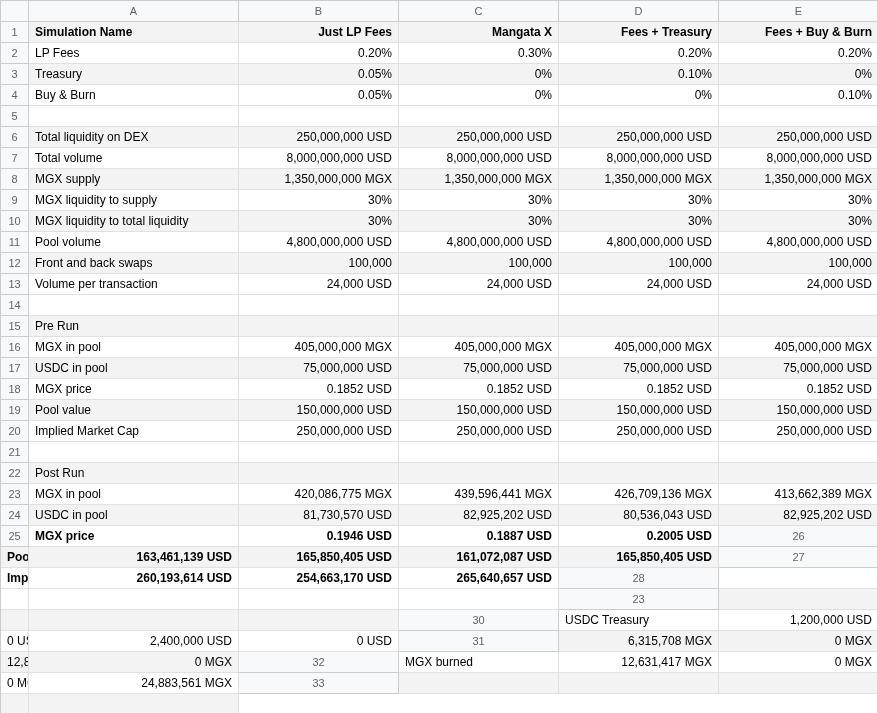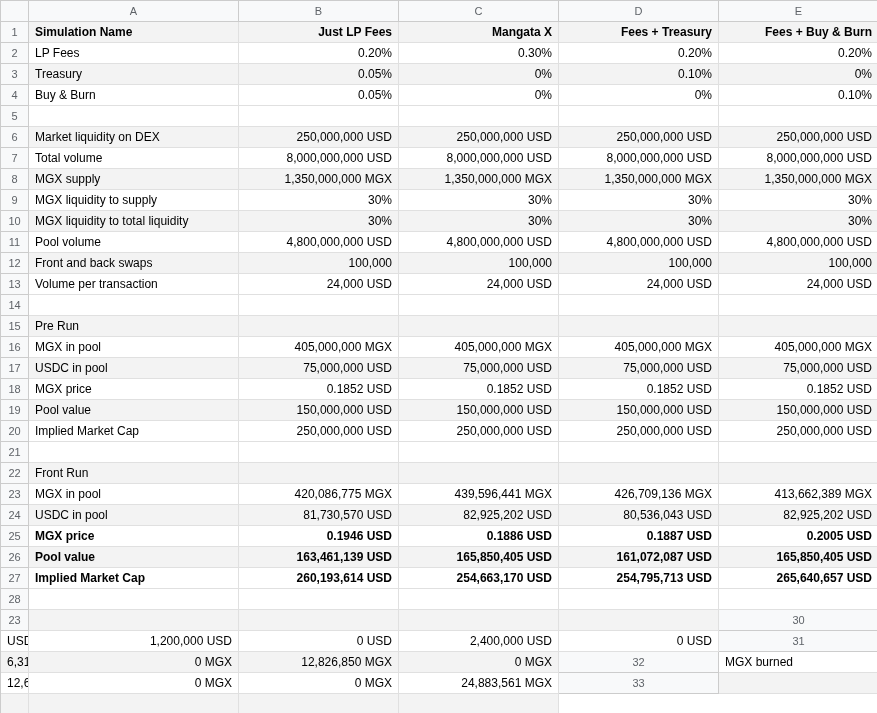--- a/index.html
+++ b/index.html
@@ -86,21 +86,21 @@
     <div class="cell right">0%</div>
     <div class="cell right">0%</div>
     <div class="cell right">0.10%</div>
     <div class="cell rowhead">5</div>
     <div class="cell"></div>
     <div class="cell right"></div>
     <div class="cell right"></div>
     <div class="cell right"></div>
     <div class="cell right"></div>
     <div class="cell rowhead">6</div>
-    <div class="cell band">Market liquidity on DEX</div>
+    <div class="cell band">Total liquidity on DEX</div>
     <div class="cell right band">250,000,000 USD</div>
     <div class="cell right band">250,000,000 USD</div>
     <div class="cell right band">250,000,000 USD</div>
     <div class="cell right band">250,000,000 USD</div>
     <div class="cell rowhead">7</div>
     <div class="cell">Total volume</div>
     <div class="cell right">8,000,000,000 USD</div>
     <div class="cell right">8,000,000,000 USD</div>
     <div class="cell right">8,000,000,000 USD</div>
     <div class="cell right">8,000,000,000 USD</div>
@@ -182,54 +182,52 @@
     <div class="cell right">250,000,000 USD</div>
     <div class="cell right">250,000,000 USD</div>
     <div class="cell right">250,000,000 USD</div>
     <div class="cell rowhead">21</div>
     <div class="cell"></div>
     <div class="cell right"></div>
     <div class="cell right"></div>
     <div class="cell right"></div>
     <div class="cell right"></div>
     <div class="cell rowhead">22</div>
-    <div class="cell band">Front Run</div>
+    <div class="cell band">Post Run</div>
     <div class="cell right band"></div>
     <div class="cell right band"></div>
     <div class="cell right band"></div>
     <div class="cell right band"></div>
     <div class="cell rowhead">23</div>
     <div class="cell">MGX  in pool</div>
     <div class="cell right">420,086,775 MGX</div>
     <div class="cell right">439,596,441 MGX</div>
     <div class="cell right">426,709,136 MGX</div>
     <div class="cell right">413,662,389 MGX</div>
     <div class="cell rowhead">24</div>
     <div class="cell band">USDC in pool</div>
     <div class="cell right band">81,730,570 USD</div>
     <div class="cell right band">82,925,202 USD</div>
     <div class="cell right band">80,536,043 USD</div>
     <div class="cell right band">82,925,202 USD</div>
     <div class="cell rowhead">25</div>
     <div class="cell bold">MGX price</div>
     <div class="cell right bold">0.1946 USD</div>
-    <div class="cell right bold">0.1886 USD</div>
     <div class="cell right bold">0.1887 USD</div>
     <div class="cell right bold">0.2005 USD</div>
     <div class="cell rowhead">26</div>
     <div class="cell bold band">Pool value</div>
     <div class="cell right bold band">163,461,139 USD</div>
     <div class="cell right bold band">165,850,405 USD</div>
     <div class="cell right bold band">161,072,087 USD</div>
     <div class="cell right bold band">165,850,405 USD</div>
     <div class="cell rowhead">27</div>
     <div class="cell bold">Implied Market Cap</div>
     <div class="cell right bold">260,193,614 USD</div>
     <div class="cell right bold">254,663,170 USD</div>
-    <div class="cell right bold">254,795,713 USD</div>
     <div class="cell right bold">265,640,657 USD</div>
     <div class="cell rowhead">28</div>
     <div class="cell"></div>
     <div class="cell right"></div>
     <div class="cell right"></div>
     <div class="cell right"></div>
     <div class="cell right"></div>
     <div class="cell rowhead">23</div>
     <div class="cell right band"></div>
     <div class="cell right band"></div>

